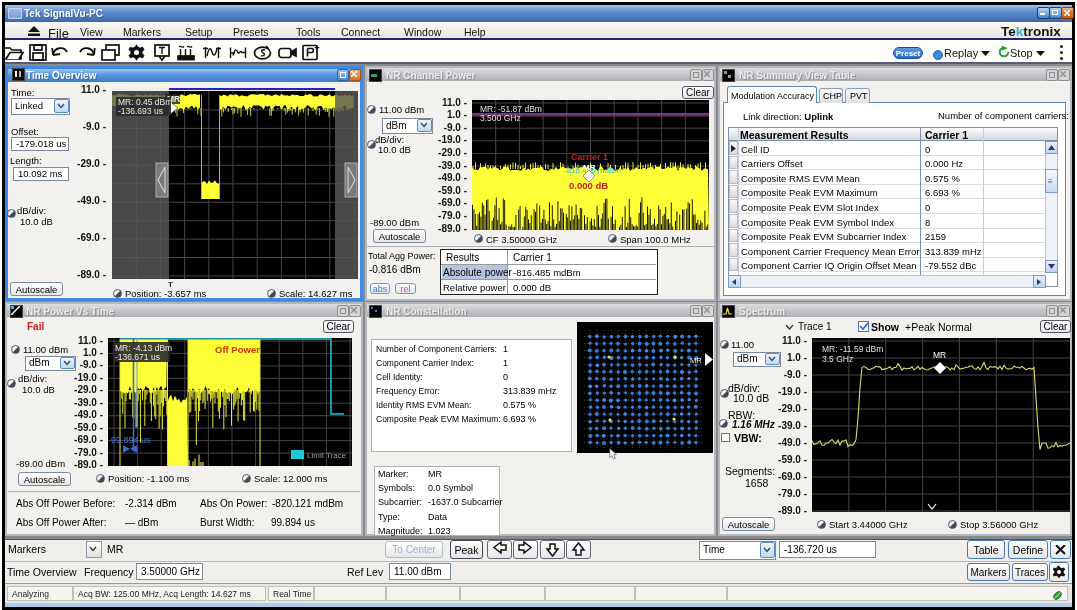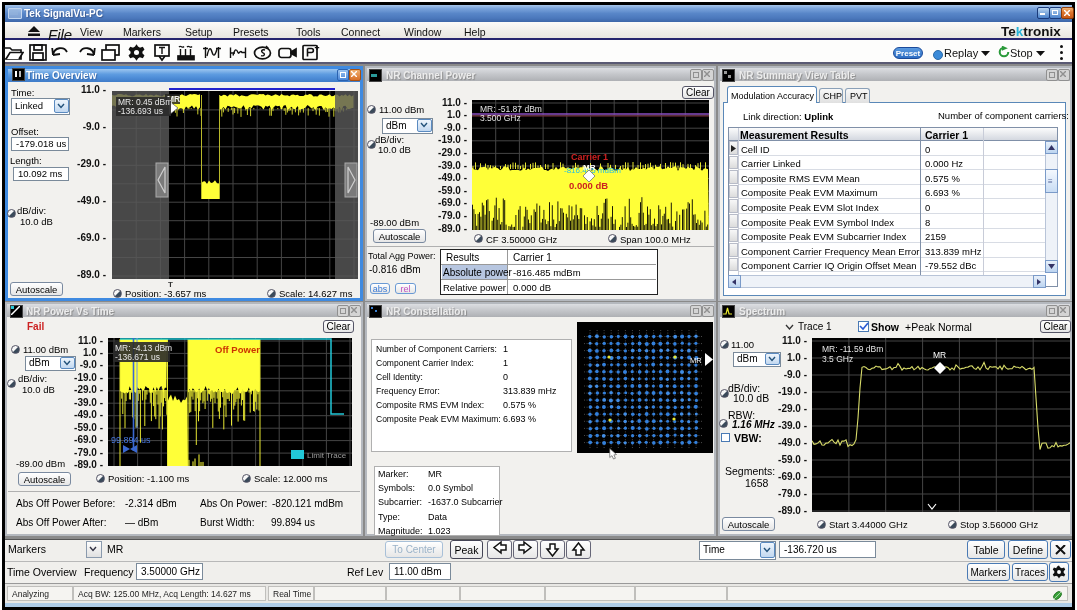--- a/index.html
+++ b/index.html
@@ -13,21 +13,21 @@
       <div style="position:absolute;left:1051.5px;top:9.5px;width:4px;height:3px;border:1px solid #fff;"></div>
       <div style="position:absolute;left:1061px;top:7px;width:11px;height:10px;background:linear-gradient(#f4b87a,#e07830 40%,#c85a18);border:1px solid #8a3a08;border-radius:2px;"></div>
       <svg style="position:absolute;left:1063.5px;top:9.5px" width="6" height="6">
         <path d="M0,0 L6,6 M6,0 L0,6" stroke="#fff" stroke-width="1.5"></path>
       </svg>
       <div style="position:absolute;left:5px;top:22px;width:1067px;height:18px;background:linear-gradient(#fbfaf8,#e8e6e0);border-bottom:2px solid #26256e;box-sizing:border-box;"></div>
       <svg style="position:absolute;left:28px;top:26px" width="12" height="10">
         <polygon points="6,0 12,6 0,6" fill="#111"></polygon>
         <rect x="0" y="7.5" width="12" height="2.5" fill="#111"></rect>
       </svg>
-      <div style="position:absolute;left:48px;top:26.5px;font-size:15px;font-weight:normal;color:#111;white-space:nowrap;line-height:1;font-style:italic;">File</div>
+      <div style="position:absolute;left:48px;top:26.5px;font-size:13px;font-weight:normal;color:#111;white-space:nowrap;line-height:1;">File</div>
       <div style="position:absolute;left:80px;top:26.5px;font-size:10.5px;font-weight:normal;color:#111;white-space:nowrap;line-height:1;">View</div>
       <div style="position:absolute;left:123px;top:26.5px;font-size:10.5px;font-weight:normal;color:#111;white-space:nowrap;line-height:1;">Markers</div>
       <div style="position:absolute;left:185px;top:26.5px;font-size:10.5px;font-weight:normal;color:#111;white-space:nowrap;line-height:1;">Setup</div>
       <div style="position:absolute;left:233px;top:26.5px;font-size:10.5px;font-weight:normal;color:#111;white-space:nowrap;line-height:1;">Presets</div>
       <div style="position:absolute;left:296px;top:26.5px;font-size:10.5px;font-weight:normal;color:#111;white-space:nowrap;line-height:1;">Tools</div>
       <div style="position:absolute;left:341px;top:26.5px;font-size:10.5px;font-weight:normal;color:#111;white-space:nowrap;line-height:1;">Connect</div>
       <div style="position:absolute;left:404px;top:26.5px;font-size:10.5px;font-weight:normal;color:#111;white-space:nowrap;line-height:1;">Window</div>
       <div style="position:absolute;left:464px;top:26.5px;font-size:10.5px;font-weight:normal;color:#111;white-space:nowrap;line-height:1;">Help</div>
       <div style="position:absolute;left:1001px;top:25px;font-size:13.5px;font-weight:bold;color:#111;white-space:nowrap;line-height:1;letter-spacing:0px;">Te<span style="color:#29b4d8">k</span>tronix</div>
       <div style="position:absolute;left:5px;top:40px;width:1067px;height:24px;background:#fdfdfc;border-bottom:2px solid #5a5a74;box-sizing:border-box;"></div>
@@ -589,21 +589,21 @@
       <div style="position:absolute;left:740px;top:130px;font-size:10.5px;font-weight:bold;color:#000;white-space:nowrap;line-height:1;">Measurement Results</div>
       <div style="position:absolute;left:925px;top:130px;font-size:10.5px;font-weight:bold;color:#000;white-space:nowrap;line-height:1;">Carrier 1</div>
       <div style="position:absolute;left:729px;top:141px;width:9px;height:13.6px;background:linear-gradient(#f8f8f8,#dcdcdc);border:1px solid #b8bcc8;box-sizing:border-box;"></div>
       <svg style="position:absolute;left:731px;top:145px" width="5" height="7">
         <polygon points="0,0 5,3.5 0,7" fill="#222"></polygon>
       </svg>
       <div style="position:absolute;left:741px;top:144.5px;font-size:9.5px;font-weight:normal;color:#000;white-space:nowrap;line-height:1;">Cell ID</div>
       <div style="position:absolute;left:925px;top:144.5px;font-size:9.5px;font-weight:normal;color:#000;white-space:nowrap;line-height:1;">0</div>
       <div style="position:absolute;left:738px;top:154.6px;width:317px;height:1px;background:#d8dce4;"></div>
       <div style="position:absolute;left:729px;top:155.6px;width:9px;height:13.6px;background:linear-gradient(#f8f8f8,#dcdcdc);border:1px solid #b8bcc8;box-sizing:border-box;"></div>
-      <div style="position:absolute;left:741px;top:159.1px;font-size:9.5px;font-weight:normal;color:#000;white-space:nowrap;line-height:1;">Carrier Linked</div>
+      <div style="position:absolute;left:741px;top:159.1px;font-size:9.5px;font-weight:normal;color:#000;white-space:nowrap;line-height:1;">Carriers Offset</div>
       <div style="position:absolute;left:925px;top:159.1px;font-size:9.5px;font-weight:normal;color:#000;white-space:nowrap;line-height:1;">0.000 Hz</div>
       <div style="position:absolute;left:738px;top:169.2px;width:317px;height:1px;background:#d8dce4;"></div>
       <div style="position:absolute;left:729px;top:170.2px;width:9px;height:13.6px;background:linear-gradient(#f8f8f8,#dcdcdc);border:1px solid #b8bcc8;box-sizing:border-box;"></div>
       <div style="position:absolute;left:741px;top:173.7px;font-size:9.5px;font-weight:normal;color:#000;white-space:nowrap;line-height:1;">Composite RMS EVM Mean</div>
       <div style="position:absolute;left:925px;top:173.7px;font-size:9.5px;font-weight:normal;color:#000;white-space:nowrap;line-height:1;">0.575 %</div>
       <div style="position:absolute;left:738px;top:183.79999999999998px;width:317px;height:1px;background:#d8dce4;"></div>
       <div style="position:absolute;left:729px;top:184.79999999999998px;width:9px;height:13.6px;background:linear-gradient(#f8f8f8,#dcdcdc);border:1px solid #b8bcc8;box-sizing:border-box;"></div>
       <div style="position:absolute;left:741px;top:188.29999999999998px;font-size:9.5px;font-weight:normal;color:#000;white-space:nowrap;line-height:1;">Composite Peak EVM Maximum</div>
       <div style="position:absolute;left:925px;top:188.29999999999998px;font-size:9.5px;font-weight:normal;color:#000;white-space:nowrap;line-height:1;">6.693 %</div>
       <div style="position:absolute;left:738px;top:198.39999999999998px;width:317px;height:1px;background:#d8dce4;"></div>
@@ -861,21 +861,21 @@
       </svg>
       <div style="position:absolute;left:370.5px;top:339px;width:201px;height:113px;background:#fff;border:1px solid #b0b0b0;box-sizing:border-box;"></div>
       <div style="position:absolute;left:376px;top:344.5px;font-size:8.5px;font-weight:normal;color:#000;white-space:nowrap;line-height:1;">Number of Component Carriers:</div>
       <div style="position:absolute;left:503px;top:344.5px;font-size:9px;font-weight:normal;color:#000;white-space:nowrap;line-height:1;">1</div>
       <div style="position:absolute;left:376px;top:358.5px;font-size:8.5px;font-weight:normal;color:#000;white-space:nowrap;line-height:1;">Component Carrier Index:</div>
       <div style="position:absolute;left:503px;top:358.5px;font-size:9px;font-weight:normal;color:#000;white-space:nowrap;line-height:1;">1</div>
       <div style="position:absolute;left:376px;top:372.5px;font-size:8.5px;font-weight:normal;color:#000;white-space:nowrap;line-height:1;">Cell Identity:</div>
       <div style="position:absolute;left:503px;top:372.5px;font-size:9px;font-weight:normal;color:#000;white-space:nowrap;line-height:1;">0</div>
       <div style="position:absolute;left:376px;top:386.5px;font-size:8.5px;font-weight:normal;color:#000;white-space:nowrap;line-height:1;">Frequency Error:</div>
       <div style="position:absolute;left:503px;top:386.5px;font-size:9px;font-weight:normal;color:#000;white-space:nowrap;line-height:1;">313.839 mHz</div>
-      <div style="position:absolute;left:376px;top:400.5px;font-size:8.5px;font-weight:normal;color:#000;white-space:nowrap;line-height:1;">Composite RMS EVM Index:</div>
+      <div style="position:absolute;left:376px;top:400.5px;font-size:8.5px;font-weight:normal;color:#000;white-space:nowrap;line-height:1;">Identity RMS EVM Mean:</div>
       <div style="position:absolute;left:503px;top:400.5px;font-size:9px;font-weight:normal;color:#000;white-space:nowrap;line-height:1;">0.575 %</div>
       <div style="position:absolute;left:376px;top:414.5px;font-size:8.5px;font-weight:normal;color:#000;white-space:nowrap;line-height:1;text-align:center;">Composite Peak EVM Maximum:</div>
       <div style="position:absolute;left:503px;top:414.5px;font-size:9px;font-weight:normal;color:#000;white-space:nowrap;line-height:1;">6.693 %</div>
       <svg width="136" height="131" style="position:absolute;left:577px;top:322px" font-family="Liberation Sans, sans-serif">
         <rect width="136" height="131" fill="#000"></rect>
         <line x1="13" y1="8" x2="13" y2="126" stroke="#686868" stroke-width="0.7" stroke-dasharray="1,1.6"></line>
         <line x1="7" y1="14.5" x2="125" y2="14.5" stroke="#686868" stroke-width="0.7" stroke-dasharray="1,1.6"></line>
         <line x1="20.1" y1="8" x2="20.1" y2="126" stroke="#686868" stroke-width="0.7" stroke-dasharray="1,1.6"></line>
         <line x1="7" y1="21.6" x2="125" y2="21.6" stroke="#686868" stroke-width="0.7" stroke-dasharray="1,1.6"></line>
         <line x1="27.1" y1="8" x2="27.1" y2="126" stroke="#686868" stroke-width="0.7" stroke-dasharray="1,1.6"></line>

